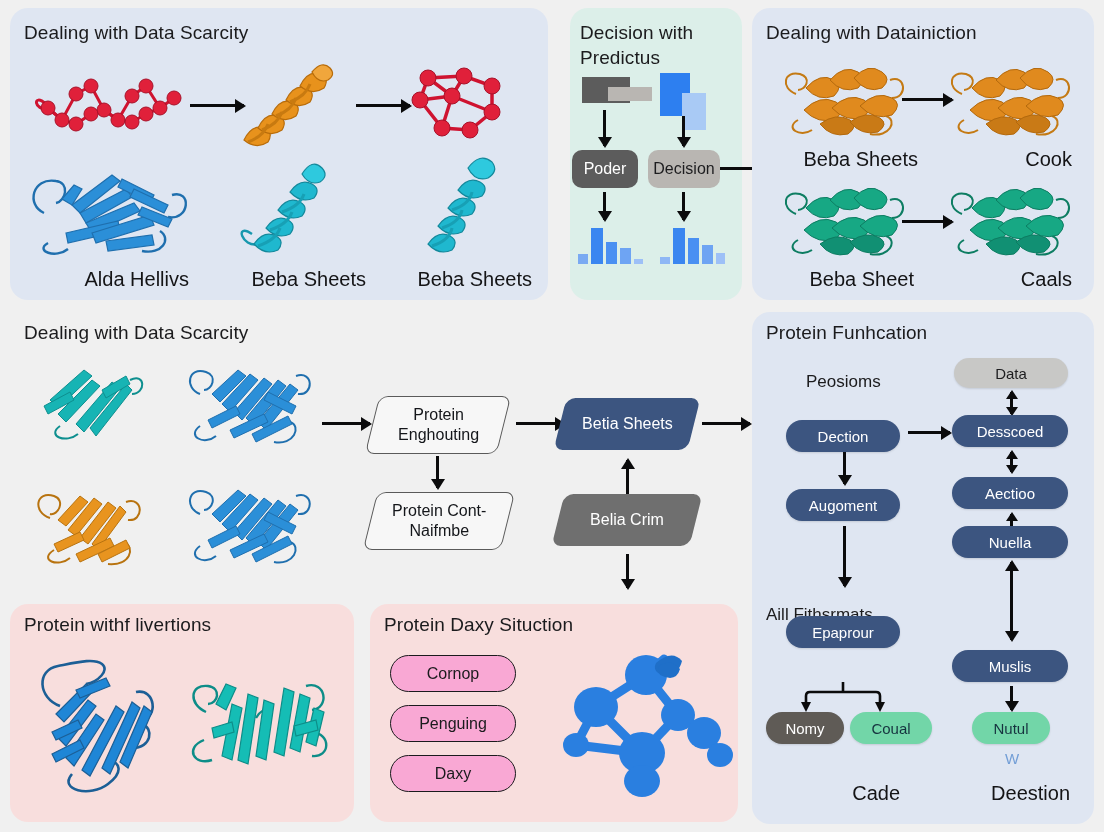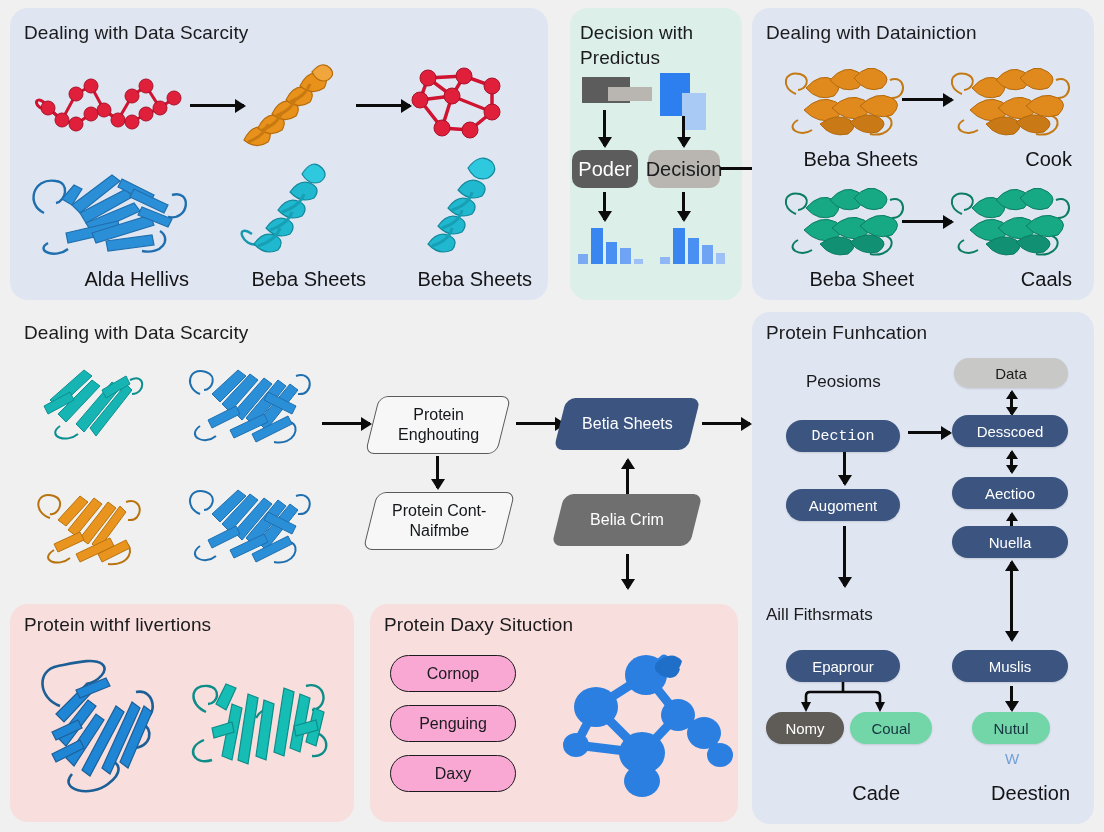--- a/index.html
+++ b/index.html
@@ -86,21 +86,21 @@
     font-size:15px;color:#ffffff;
     box-shadow:0 1px 2px rgba(0,0,0,.12);
   }
   .pill.dark-blue{background:#3c5580;}
   .pill.gray{background:#c8c8c6;color:#1d1d1f;}
   .pill.dgray{background:#5f5b56;color:#fff;}
   .pill.green{background:#72d6a8;color:#16333f;text-align:right;}
   .rbox{
     position:absolute;border-radius:10px;
     display:flex;align-items:center;justify-content:center;
-    font-size:20px;color:#fff;
+    font-size:16px;color:#fff;
   }
   .rbox.dgray{background:#5c5c5c;}
   .rbox.lgray{background:#b9b6b2;color:#1d1d1f;}
 
   
   .para{
     position:absolute;
     display:flex;align-items:center;justify-content:center;
     text-align:center;line-height:1.22;
     font-size:16px;
@@ -498,21 +498,21 @@
   <div class="panel p-blue" style="left:752px;top:312px;width:342px;height:512px;"></div>
 
   <div class="title" style="left:766px;top:322px;">Protein Funhcation</div>
 
   <div class="sublabel" style="left:806px;top:372px;">Peosioms</div>
 
   <div class="pill gray" style="left:954px;top:358px;width:114px;height:30px;">Data</div>
 
   <div class="arrow-v-both" style="left:1010px;top:392px;height:22px;"></div>
 
-  <div class="pill dark-blue" style="left:786px;top:420px;width:114px;height:32px;font-family:Liberation Mono, monospace;">Dection</div>
+  <div class="pill dark-blue" style="left:786px;top:420px;width:114px;height:32px;">Dection</div>
 
   <div class="arrow-h" style="left:908px;top:431px;width:42px;"></div>
 
   <div class="pill dark-blue" style="left:952px;top:415px;width:116px;height:32px;">Desscoed</div>
 
   <div class="arrow-v-both" style="left:1010px;top:452px;height:20px;"></div>
 
   <div class="arrow-v" style="left:843px;top:452px;height:32px;"></div>
 
   <div class="pill dark-blue" style="left:952px;top:477px;width:116px;height:32px;">Aectioo</div>
@@ -524,21 +524,21 @@
   <div class="pill dark-blue" style="left:952px;top:526px;width:116px;height:32px;">Nuella</div>
 
   <div class="arrow-v-up" style="left:1010px;top:562px;height:62px;"></div>
 
   <div class="arrow-v" style="left:843px;top:526px;height:60px;"></div>
 
   <div class="sublabel" style="left:766px;top:605px;">Aill Fithsrmats</div>
 
   <div class="arrow-v" style="left:1010px;top:600px;height:40px;"></div>
 
-  <div class="pill dark-blue" style="left:786px;top:650px;width:114px;height:32px;">Epaprour</div>
+  <div class="pill dark-blue" style="left:786px;top:616px;width:114px;height:32px;">Epaprour</div>
 
   <div class="pill dark-blue" style="left:952px;top:650px;width:116px;height:32px;">Muslis</div>
 
   <svg style="position:absolute;left:786px;top:682px;" width="120" height="32" viewBox="0 0 120 32">
     <g stroke="#0b0b0c" stroke-width="2.6" fill="none">
       <path d="M57 0 L57 10"></path>
       <path d="M20 20 L20 14 Q20 10 24 10 L90 10 Q94 10 94 14 L94 20"></path>
     </g>
     <polygon points="20,30 15,20 25,20" fill="#0b0b0c"></polygon>
     <polygon points="94,30 89,20 99,20" fill="#0b0b0c"></polygon>

